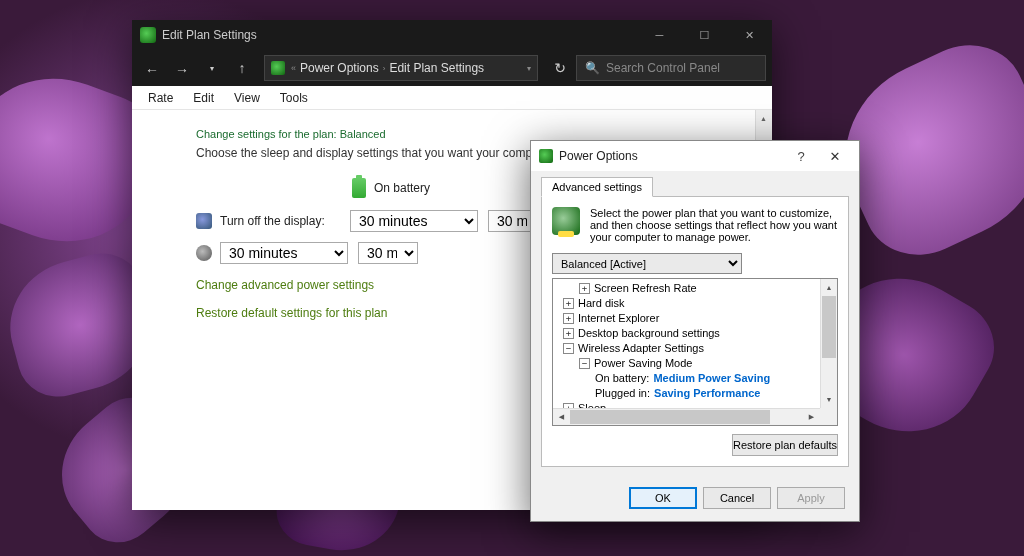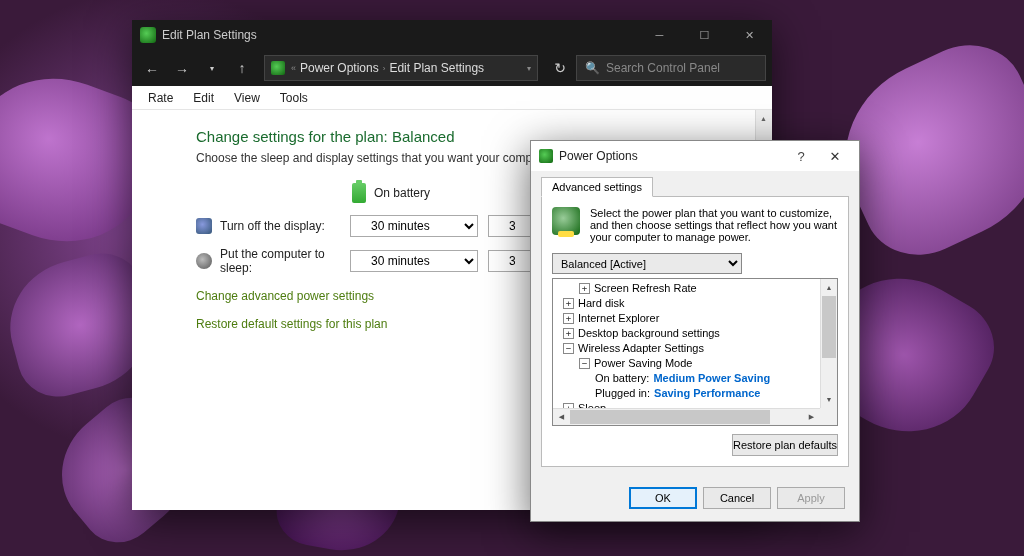--- a/index.html
+++ b/index.html
@@ -28,30 +28,30 @@
   .breadcrumb .sep { font-size: 8px; color: #888; }
   .breadcrumb .chev { margin-left: auto; font-size: 8px; color: #888; }
   .search { width: 190px; height: 26px; background: #2a2a2a; border: 1px solid #444; display: flex; align-items: center; padding: 0 8px; font-size: 12px; color: #888; gap: 6px; }
 
   .menubar { height: 24px; background: #fff; border-bottom: 1px solid #e5e5e5; display: flex; align-items: center; padding: 0 6px; font-size: 12px; color: #222; }
   .menubar .mi { padding: 3px 10px; }
 
   .content { position: relative; padding: 18px 0 0 64px; font-size: 12px; color: #222; height: calc(100% - 90px); background: #fff; }
   .content .scrollbar-track { position:absolute; right:0; top:0; bottom:0; width:17px; background:#f0f0f0; border-left:1px solid #ddd; }
   .content .scrollbar-thumb-top { position:absolute; right:1px; top:0; width:15px; height:17px; background:#f0f0f0; display:flex; align-items:center; justify-content:center; font-size:7px; color:#666; }
-  .content h2 { font-size: 15px; font-weight: 400; color: #1a6b2e; margin-bottom: 6px; }
+  .content h2 { font-size: 11px; font-weight: 400; color: #1a6b2e; margin-bottom: 6px; }
   .content .sub { font-size: 12px; color: #333; margin-bottom: 18px; }
   .colhead { display: flex; align-items: center; margin-left: 156px; margin-bottom: 12px; gap: 8px; }
   .battery-icon { width: 14px; height: 20px; background: linear-gradient(#6c6, #3a3); border-radius: 2px; position: relative; }
   .battery-icon::before { content:''; position:absolute; top:-3px; left:4px; width:6px; height:3px; background:#6c6; border-radius:1px 1px 0 0; }
   .row { display: flex; align-items: center; margin-bottom: 10px; }
   .row .ricon { width: 16px; height: 16px; margin-right: 8px; background: radial-gradient(circle at 40% 40%, #89d, #357); border-radius: 3px; }
   .row .ricon.sleep { background: radial-gradient(circle at 40% 40%, #bbb, #555); border-radius: 50%; }
   .row label { width: 130px; }
-  .row select { width: 128px; height: 22px; font-size: 12px; background: #fff; border: 1px solid #aaa; padding: 0 16px; margin-right: 10px; }
+  .row select { width: 128px; height: 22px; font-size: 14px; background: #fff; border: 1px solid #aaa; padding: 0 4px; margin-right: 10px; }
   .link { color: #4d7c0f; margin-top: 14px; display: block; cursor: pointer; }
 
   
   .dialog { position: absolute; left: 530px; top: 140px; width: 330px; background: #f0f0f0; border: 1px solid #888; box-shadow: 0 10px 40px rgba(0,0,0,0.6); font-size: 11px; }
   .dlg-title { height: 30px; background: #fff; display: flex; align-items: center; padding: 0 4px 0 8px; color: #222; font-size: 12px; }
   .dlg-title .sys-icon { width: 14px; height: 14px; margin-right: 6px; background: radial-gradient(circle at 40% 40%, #5c5, #161); border-radius: 2px; }
   .dlg-title .sp { flex: 1; }
   .dlg-title .hlp { width: 28px; text-align: center; font-size: 13px; color: #444; }
   .dlg-title .cls { width: 40px; height: 30px; display: flex; align-items: center; justify-content: center; font-size: 13px; color: #333; }
   .dlg-body { padding: 6px 10px 10px 10px; background: #f0f0f0; }
@@ -141,21 +141,20 @@
       <span>On battery</span>
     </div>
     <div class="row">
       <div class="ricon"></div>
       <label>Turn off the display:</label>
       <select><option>30 minutes</option></select>
       <select style="width:60px"><option>30 min</option></select>
     </div>
     <div class="row">
       <div class="ricon sleep"></div>
-      <label>Put the computer to sleep:</label>
       <select><option>30 minutes</option></select>
       <select style="width:60px"><option>30 min</option></select>
     </div>
     <a class="link">Change advanced power settings</a>
     <a class="link">Restore default settings for this plan</a>
   </div>
 </div>
 
 <div class="dialog">
   <div class="dlg-title">

